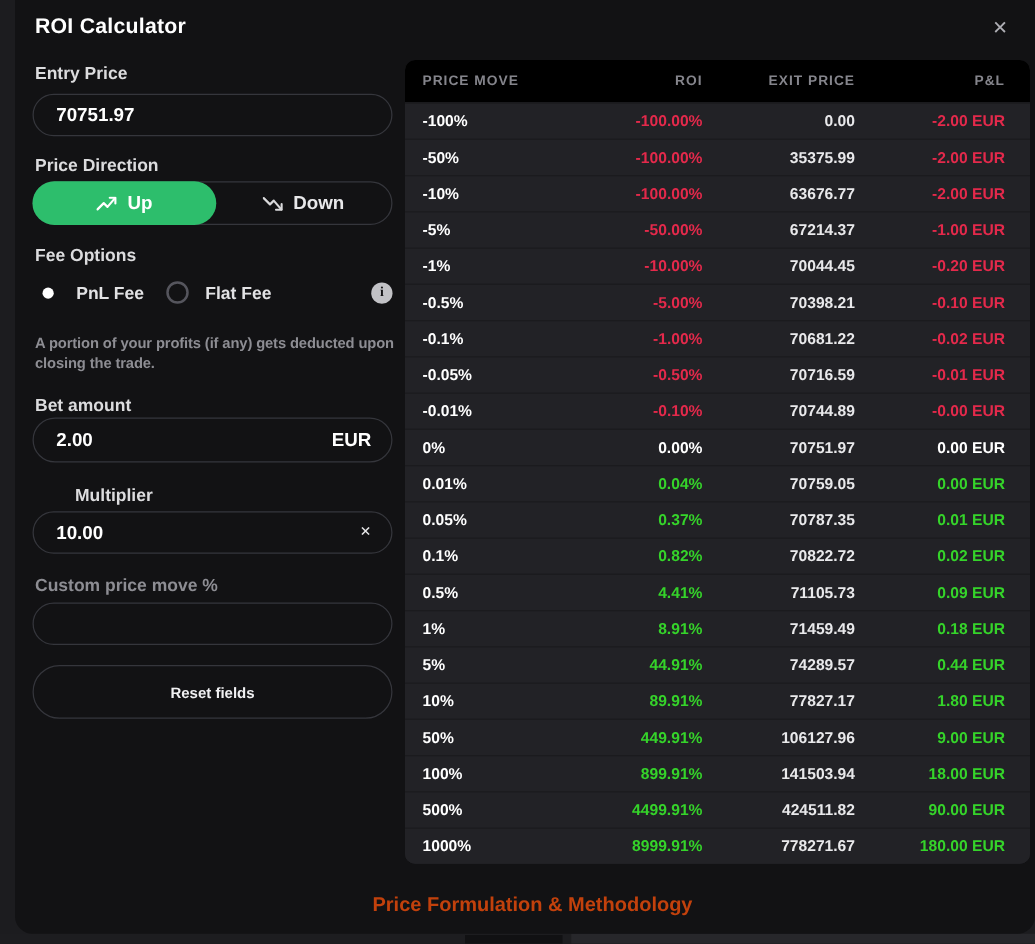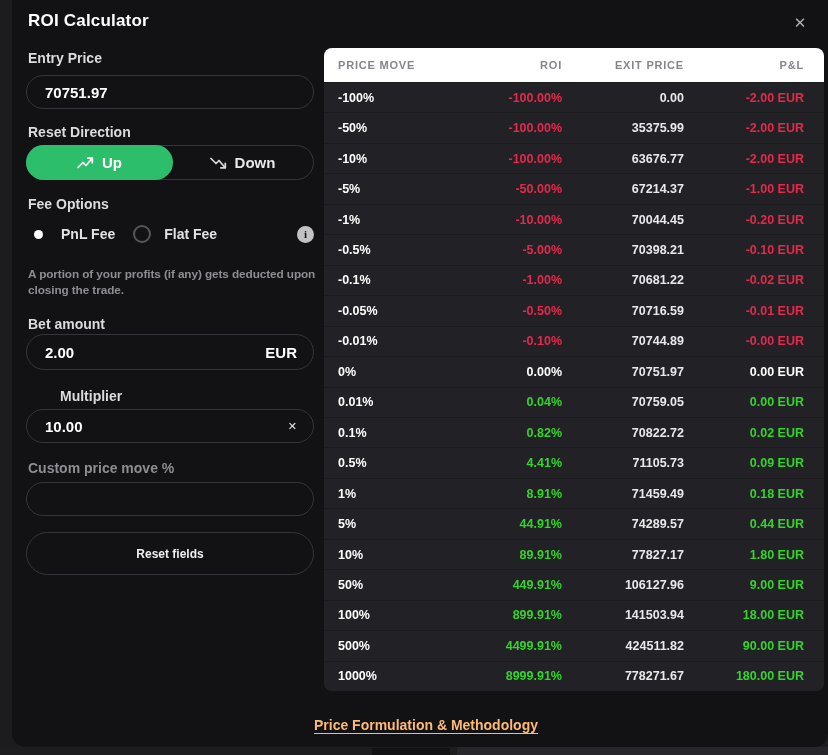--- a/index.html
+++ b/index.html
@@ -45,33 +45,33 @@
   .radio-circle{width:18px;height:18px;border-radius:50%;border:2px solid #55555d;margin-left:18px;margin-right:13px;flex:0 0 auto;}
   .fee-label{font-size:14px;font-weight:700;color:#e2e2e4;}
   .info-icon{margin-left:auto;width:17px;height:17px;border-radius:50%;background:#c2c2c6;color:#141416;font-size:11px;font-weight:700;display:flex;align-items:center;justify-content:center;cursor:pointer;font-family:"Liberation Serif","DejaVu Serif",serif;}
 
   .fee-desc{position:absolute;left:2px;top:266px;width:288px;font-size:11.8px;font-weight:700;color:var(--muted);line-height:16px;letter-spacing:-.1px;}
 
   .reset-btn{position:absolute;left:0;top:532px;width:288px;height:43px;border:1px solid var(--border);border-radius:22px;background:none;color:#f0f0f2;font-size:12px;font-weight:700;cursor:pointer;}
 
   
   .roi-table{position:absolute;left:312px;top:48px;width:500px;height:643px;background:var(--table-bg);border-radius:8px;display:flex;flex-direction:column;overflow:hidden;}
-  .thead{flex:0 0 34px;display:grid;grid-template-columns:110px 114px 122px 1fr;align-items:center;padding:0 20px 0 14px;background:#ffffff;}
+  .thead{flex:0 0 34px;display:grid;grid-template-columns:110px 114px 122px 1fr;align-items:center;padding:0 20px 0 14px;background:#000000;}
   .hc{font-size:11px;font-weight:700;letter-spacing:.8px;color:#85858c;text-align:right;}
   .hc:first-child{text-align:left;}
   .tbody{flex:1;display:flex;flex-direction:column;}
   .trow{flex:1;display:grid;grid-template-columns:110px 114px 122px 1fr;align-items:center;padding:0 20px 0 14px;border-top:1px solid #1b1b1e;background:#222226;}
   .c{font-size:12.5px;font-weight:700;text-align:right;color:#e9e9eb;}
   .c.move{text-align:left;color:#ffffff;}
   .trow.s-negative .val{color:var(--negative);}
   .trow.s-positive .val{color:var(--positive);}
   .trow.s-zero .val{color:#ffffff;}
 
   .footer-link{position:absolute;left:0;top:716px;width:828px;text-align:center;}
-  .footer-link a{color:#fdba74;font-size:14px;font-weight:700;text-decoration:underline;text-underline-offset:3px;cursor:pointer;}
+  .footer-link a{color:#c2410c;font-size:16px;font-weight:700;text-underline-offset:3px;cursor:pointer;}
 
   .ticon{display:block;}
 </style>
 </head>
 <body>
 
 <div class="stage">
   <div class="bg-strip-left"></div>
   <div class="bg-strip-right"></div>
   <div class="bg-strip-block"></div>
@@ -81,21 +81,21 @@
     <div class="modal-title">ROI Calculator</div>
     <button class="close-btn">✕</button>
 
     <div class="panel">
 
       <div class="f-label" style="top:50px;">Entry Price</div>
       <div class="input-shell" style="top:75px;height:34px;">
         <input value="70751.97" style="">
       </div>
 
-      <div class="f-label" style="top:124px;">Reset Direction</div>
+      <div class="f-label" style="top:124px;">Price Direction</div>
       <div class="toggle">
         <button class="seg active">
           <svg class="ticon" width="17" height="12" viewBox="0 0 17 12">
             <polyline points="1,10.5 6,5.5 9,8.5 15,1.5" fill="none" stroke="#ffffff" stroke-width="1.7" stroke-linecap="round" stroke-linejoin="round"></polyline>
             <polyline points="10.8,1.2 15.3,1.2 15.3,5.7" fill="none" stroke="#ffffff" stroke-width="1.7" stroke-linecap="round" stroke-linejoin="round"></polyline>
           </svg>
           <span>Up</span>
         </button>
         <button class="seg">
           <svg class="ticon" width="17" height="12" viewBox="0 0 17 12">
@@ -205,20 +205,26 @@
             <div class="c exit">70751.97</div>
             <div class="c pnl val">0.00 EUR</div>
           </div>
           <div class="trow s-positive">
             <div class="c move">0.01%</div>
             <div class="c roi val">0.04%</div>
             <div class="c exit">70759.05</div>
             <div class="c pnl val">0.00 EUR</div>
           </div>
           <div class="trow s-positive">
+            <div class="c move">0.05%</div>
+            <div class="c roi val">0.37%</div>
+            <div class="c exit">70787.35</div>
+            <div class="c pnl val">0.01 EUR</div>
+          </div>
+          <div class="trow s-positive">
             <div class="c move">0.1%</div>
             <div class="c roi val">0.82%</div>
             <div class="c exit">70822.72</div>
             <div class="c pnl val">0.02 EUR</div>
           </div>
           <div class="trow s-positive">
             <div class="c move">0.5%</div>
             <div class="c roi val">4.41%</div>
             <div class="c exit">71105.73</div>
             <div class="c pnl val">0.09 EUR</div>

